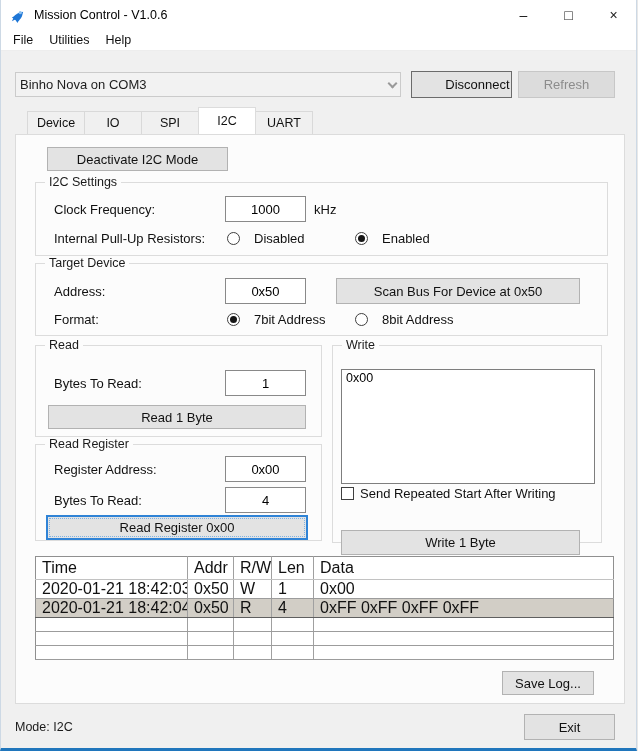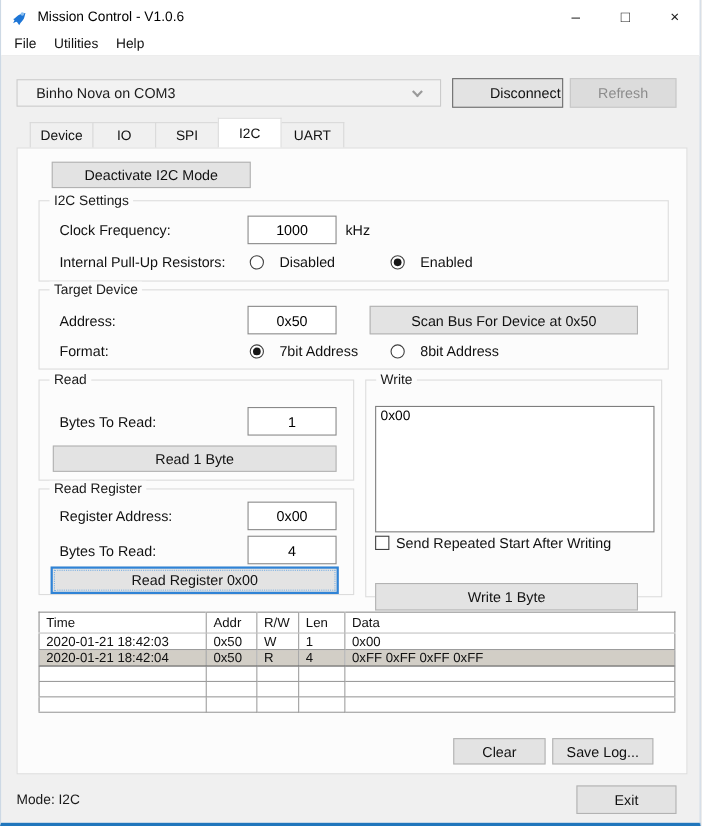--- a/index.html
+++ b/index.html
@@ -13,21 +13,21 @@
   .app-icon { margin-left:9px; width:16px; height:16px; display:flex; align-items:center; }
   .title { margin-left:8px; font-size:12.5px; color:#000; }
   .win-controls { margin-left:auto; display:flex; height:100%; }
   .win-btn { width:45px; height:100%; display:flex; align-items:center; justify-content:center; font-size:14px; color:#222; }
 
   
   .menubar { position:absolute; top:30px; left:0; right:0; height:21px; background:#fff; display:flex; align-items:center; padding-left:4px; border-bottom:1px solid #ededed; }
   .menu-item { padding:2px 8px; font-size:12.5px; }
 
   
-  .combobox { position:absolute; left:14px; top:72px; width:386px; height:25px; background:#f2f2f2; border:1px solid #cbcbcb; display:flex; align-items:center; padding:0 17px; color:#1c1c1c; }
+  .combobox { position:absolute; left:14px; top:72px; width:386px; height:25px; background:#f2f2f2; border:1px solid #cbcbcb; display:flex; align-items:center; padding:0 4px; color:#1c1c1c; }
   .chevron { margin-left:auto; width:7px; height:7px; border-right:2px solid #9a9a9a; border-bottom:2px solid #9a9a9a; transform:rotate(45deg); margin-top:-3px; }
 
   .btn { position:absolute; background:#e3e3e3; border:1px solid #b2b2b2; font:inherit; color:#111; display:flex; align-items:center; justify-content:center; cursor:default; }
   #btn-disconnect { left:410px; top:71px; width:101px; height:27px; border-color:#6b6b6b;padding-left:32px; }
   #btn-refresh { left:517px; top:71px; width:97px; height:27px; background:#dcdcdc; border-color:#c7c7c7; color:#8c8c8c; }
 
   
   .tabs { position:absolute; left:26px; top:111px; display:flex; align-items:flex-start; z-index:3; }
   .tab { width:58px; height:23px; background:#f0f0f0; border:1px solid #d9d9d9; border-bottom:none; display:flex; align-items:center; justify-content:center; font-size:12.5px; }
   .tab + .tab { margin-left:-1px; }
@@ -76,21 +76,21 @@
   #btn-write { left:8px; top:169px; width:239px; height:25px;margin-top:15px; }
 
   #group-readreg { left:19px; top:309px; width:287px; height:97px; }
   #group-readreg .lbl-regaddr { left:18px; top:11px; }
   #inp-regaddr { left:189px; top:11px; width:81px; height:26px; }
   #group-readreg .lbl-bytes { left:18px; top:42px; }
   #inp-bytes-reg { left:189px; top:42px; width:81px; height:26px; }
   #btn-readreg { left:10px; top:70px; width:262px; height:25px; border:2px solid #2f83d6; outline:1px dotted #7fb2e2; outline-offset:-4px; }
 
   
-  .log-table { position:absolute; left:19px; top:421px; width:579px; border-collapse:collapse; background:#fff; border:1px solid #8f8f8f; table-layout:fixed; font-size:12px; }
+  .log-table { position:absolute; left:19px; top:421px; width:579px; border-collapse:collapse; background:#fff; border:1px solid #8f8f8f; table-layout:fixed; font-size:16px; }
   .log-table th { text-align:left; font-weight:normal; padding:2px 6px; height:17px; border-right:1px solid #a0a0a0; border-bottom:1px solid #c2c2c2; white-space:nowrap; overflow:hidden; }
   .log-table td { padding:0 6px; height:14px; border-right:1px solid #a0a0a0; border-bottom:1px solid #9c9c9c; white-space:nowrap; overflow:hidden; }
   .log-table th:last-child, .log-table td:last-child { border-right:none; }
   .log-table tr.selected td { background:#d2cec6; border-top:1px solid #5f5f5f; border-bottom:1px solid #5f5f5f; }
   .col-time { width:152px; } .col-addr { width:46px; } .col-rw { width:38px; } .col-len { width:42px; }
 
   #btn-clear { left:396px; top:536px; width:84px; height:24px; }
   #btn-save  { left:486px; top:536px; width:92px; height:24px; }
 
   
@@ -250,20 +250,19 @@
         <tr>
             <td></td>
             <td></td>
             <td></td>
             <td></td>
             <td></td>
           </tr>
       </tbody>
     </table>
 
-    <button class="btn" id="btn-clear">Clear</button>
     <button class="btn" id="btn-save">Save Log...</button>
   </div>
 
   <span class="status-mode">Mode: I2C</span>
   <button class="btn" id="btn-exit">Exit</button>
 
 </div>
 
 </body></html>

